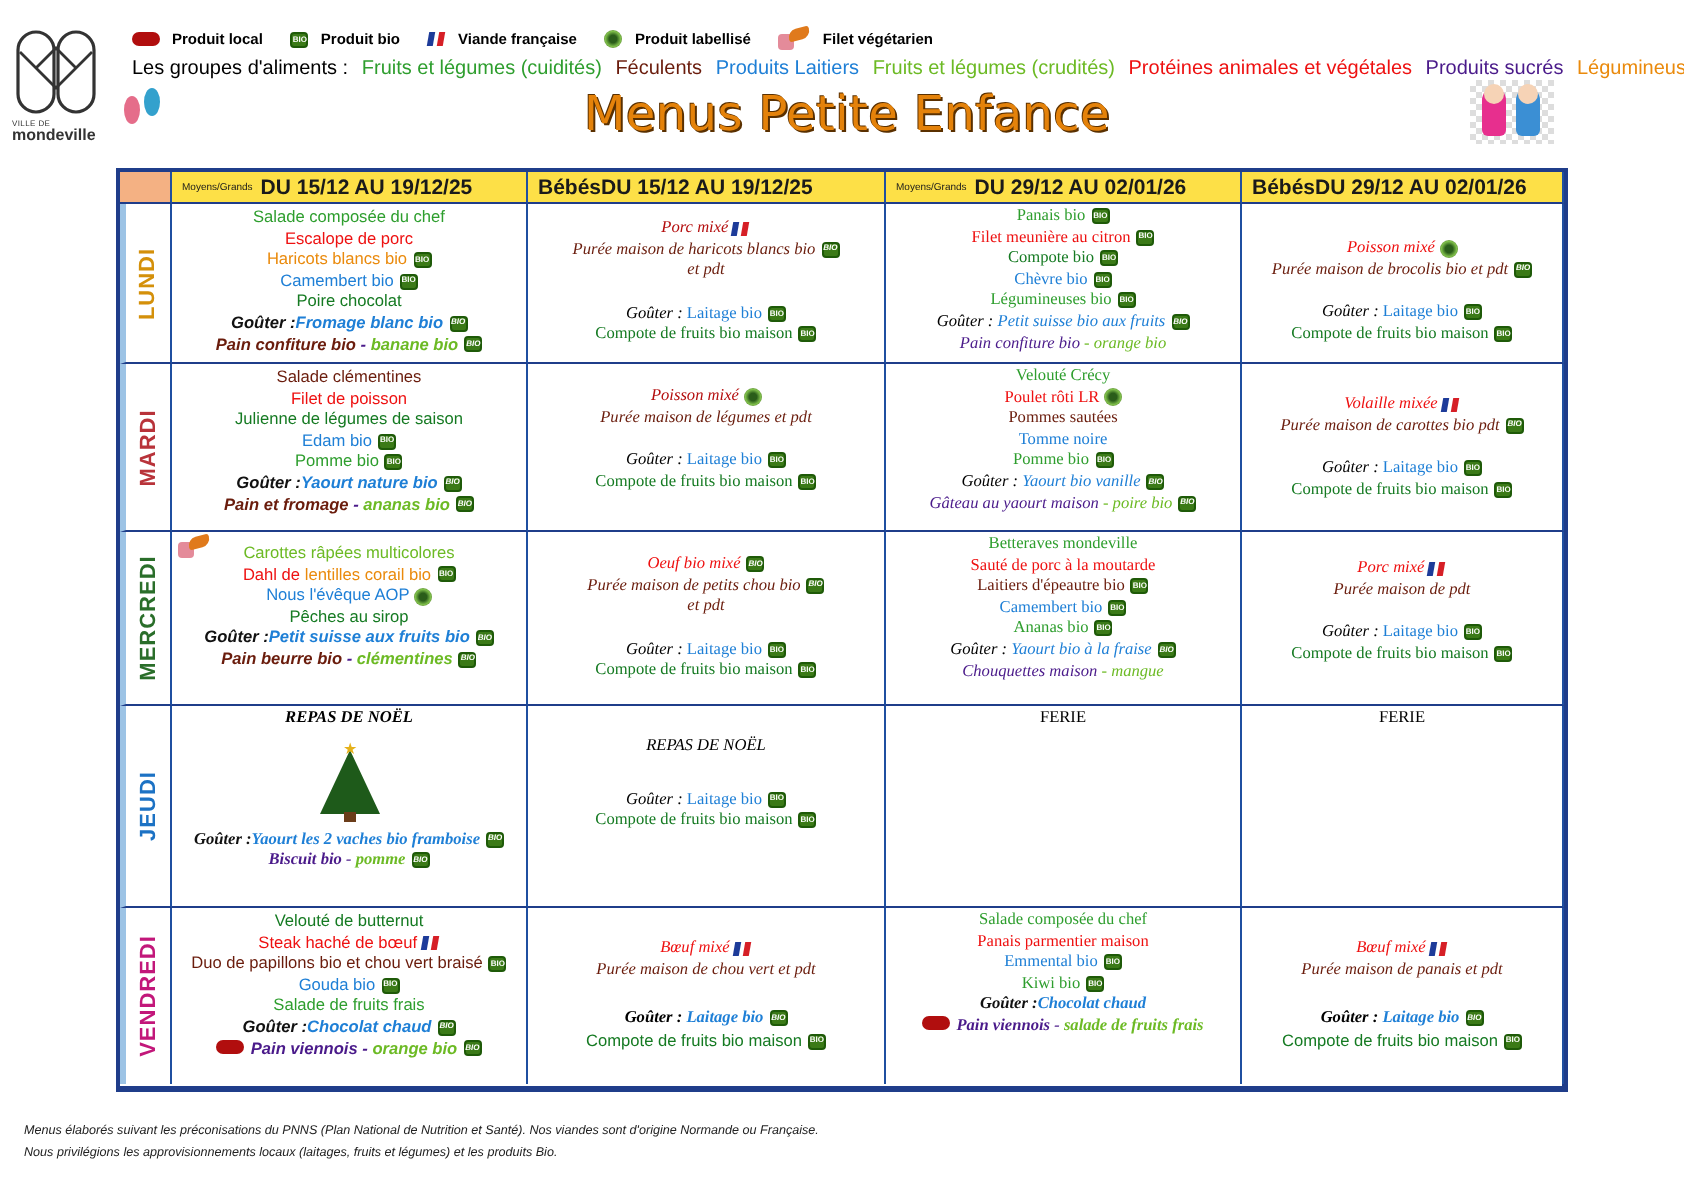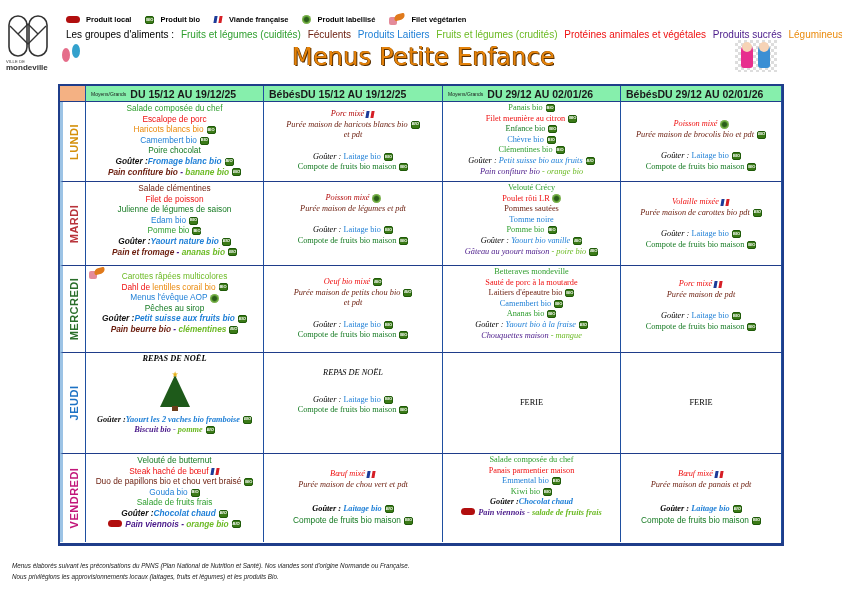--- a/index.html
+++ b/index.html
@@ -32,29 +32,29 @@
 
   .title { position: absolute; left: 292px; top: 43px; font-family: "DejaVu Sans", sans-serif; font-size: 24px; color: #e4820a; text-shadow: 1px 1px 0 #5a3000, -0.5px -0.5px 0 #5a3000; letter-spacing: .2px; }
 
   .babies { position: absolute; left: 735px; top: 40px; width: 42px; height: 32px; background-image: linear-gradient(45deg, #ddd 25%, transparent 25%, transparent 75%, #ddd 75%), linear-gradient(45deg, #ddd 25%, #fff 25%, #fff 75%, #ddd 75%); background-size: 6px 6px; background-position: 0 0, 3px 3px; }
   .baby-pink { position: absolute; left: 6px; top: 4px; width: 12px; height: 24px; border-radius: 6px 6px 3px 3px; background: #e72f8e; }
   .baby-blue { position: absolute; left: 23px; top: 4px; width: 12px; height: 24px; border-radius: 6px 6px 3px 3px; background: #3b8fd4; }
   .baby-pink::before, .baby-blue::before { content: ""; position: absolute; left: 1px; top: -2px; width: 10px; height: 10px; border-radius: 50%; background: #f6d3b6; }
 
   .menu-table { position: absolute; left: 58px; top: 84px; width: 726px; height: 462px; border: 2px solid #1f3d8a; border-right-width: 3px; border-bottom-width: 3px; display: grid; grid-template-columns: 26px 178px 179px 178px 161px; grid-template-rows: 16px 80px 84px 87px 101px 88px; }
   .cell { border-right: 1px solid #1f4fa0; border-bottom: 1.5px solid #1f3d8a; overflow: hidden; }
-  .hdr { background: #86efac; display: flex; align-items: center; font-family: "Liberation Sans", sans-serif; font-weight: bold; font-size: 10.5px; color: #1a1a1a; padding: 0 5px; white-space: nowrap; }
+  .hdr { background: #fde047; display: flex; align-items: center; font-family: "Liberation Sans", sans-serif; font-weight: bold; font-size: 10.5px; color: #1a1a1a; padding: 0 5px; white-space: nowrap; }
   .hdr .small { font-size: 5px; font-weight: normal; margin-right: 4px; }
   .hdr .bebes { }
   .hdr-corner { background: #f4b183; }
   .day { display: flex; align-items: center; justify-content: center; background: #ffffff; border-left: 3px solid #9cc3e5; }
   .day span { transform: rotate(-90deg); font-family: "Liberation Sans", sans-serif; font-weight: bold; font-size: 11px; letter-spacing: .5px; white-space: nowrap; }
 
   .col { display: flex; flex-direction: column; align-items: center; padding-top: 1px; text-align: center; font-size: 8.3px; line-height: 10.6px; }
-  .col.center { justify-content: center; }
+  .col.center { }
   .line { white-space: nowrap; }
   .it { font-style: italic; }
   .b { font-weight: bold; }
   .gap { height: 11px; }
   .sans { font-family: "Liberation Sans", sans-serif; }
   .b .badge-bio, .line .badge-bio { margin-left: 3px; }
 
   .c-green { color: #2e9e2e; }
   .c-dgreen { color: #157a22; }
   .c-red { color: #ee1111; }
@@ -168,23 +168,23 @@
     <div class="line it c-darkred"><span>Porc mixé</span> <span class="icon-flag"></span></div>
     <div class="line it c-brown"><span>Purée maison de haricots blancs bio</span><span class="badge-bio">BIO</span></div>
     <div class="line it c-brown">et pdt</div>
     <div class="gap"></div>
     <div class="line"><span class="it">Goûter :</span> <span class="c-blue">Laitage bio</span><span class="badge-bio">BIO</span></div>
     <div class="line c-dgreen"><span>Compote de fruits bio maison</span><span class="badge-bio">BIO</span></div>
   </div>
   <div class="cell col">
     <div class="line c-green"><span>Panais bio</span><span class="badge-bio">BIO</span></div>
     <div class="line c-red"><span>Filet meunière au citron</span><span class="badge-bio">BIO</span></div>
-    <div class="line c-dgreen"><span>Enfance bio</span><span class="badge-bio">BIO</span></div>
+    <div class="line c-dgreen"><span>Compote bio</span><span class="badge-bio">BIO</span></div>
     <div class="line c-blue"><span>Chèvre bio</span><span class="badge-bio">BIO</span></div>
-    <div class="line c-green"><span>Clémentines bio</span><span class="badge-bio">BIO</span></div>
+    <div class="line c-green"><span>Légumineuses bio</span><span class="badge-bio">BIO</span></div>
     <div class="line it"><span>Goûter :</span> <span class="c-blue">Petit suisse bio aux fruits</span><span class="badge-bio">BIO</span></div>
     <div class="line it"><span class="c-purple">Pain confiture bio</span><span class="c-lgreen"> - </span><span class="c-lgreen">orange bio</span></div>
   </div>
   <div class="cell col">
     <div class="gap" style="height:16px"></div>
     <div class="line it c-red"><span>Poisson mixé</span> <span class="icon-label"></span></div>
     <div class="line it c-brown"><span>Purée maison de brocolis bio et pdt</span><span class="badge-bio">BIO</span></div>
     <div class="gap"></div>
     <div class="line"><span class="it">Goûter :</span> <span class="c-blue">Laitage bio</span><span class="badge-bio">BIO</span></div>
     <div class="line c-dgreen"><span>Compote de fruits bio maison</span><span class="badge-bio">BIO</span></div>
@@ -229,21 +229,21 @@
   </div>
 
   <div class="cell day">
       <span style="color:#2a6e2a">MERCREDI</span>
     </div>
   <div class="cell col sans" style="position:relative">
     <span class="icon-veg" style="position:absolute;left:3px;top:2px"></span>
     <div class="gap" style="height:4px"></div>
     <div class="line c-lgreen">Carottes râpées multicolores</div>
     <div class="line"><span class="c-red">Dahl de</span> <span class="c-orange">lentilles corail bio</span><span class="badge-bio">BIO</span></div>
-    <div class="line c-blue"><span>Menus l'évêque AOP</span> <span class="icon-label"></span></div>
+    <div class="line c-blue"><span>Nous l'évêque AOP</span> <span class="icon-label"></span></div>
     <div class="line c-dgreen">Pêches au sirop</div>
     <div class="line it b"><span class="c-black">Goûter :</span><span class="c-blue">Petit suisse aux fruits bio</span><span class="badge-bio">BIO</span></div>
     <div class="line it b"><span class="c-brown">Pain beurre bio</span><span class="c-purple"> - </span><span class="c-lgreen">clémentines</span><span class="badge-bio">BIO</span></div>
   </div>
   <div class="cell col">
     <div class="gap" style="height:10px"></div>
     <div class="line it c-red"><span>Oeuf bio mixé</span><span class="badge-bio">BIO</span></div>
     <div class="line it c-brown"><span>Purée maison de petits chou bio</span><span class="badge-bio">BIO</span></div>
     <div class="line it c-brown">et pdt</div>
     <div class="gap"></div>

